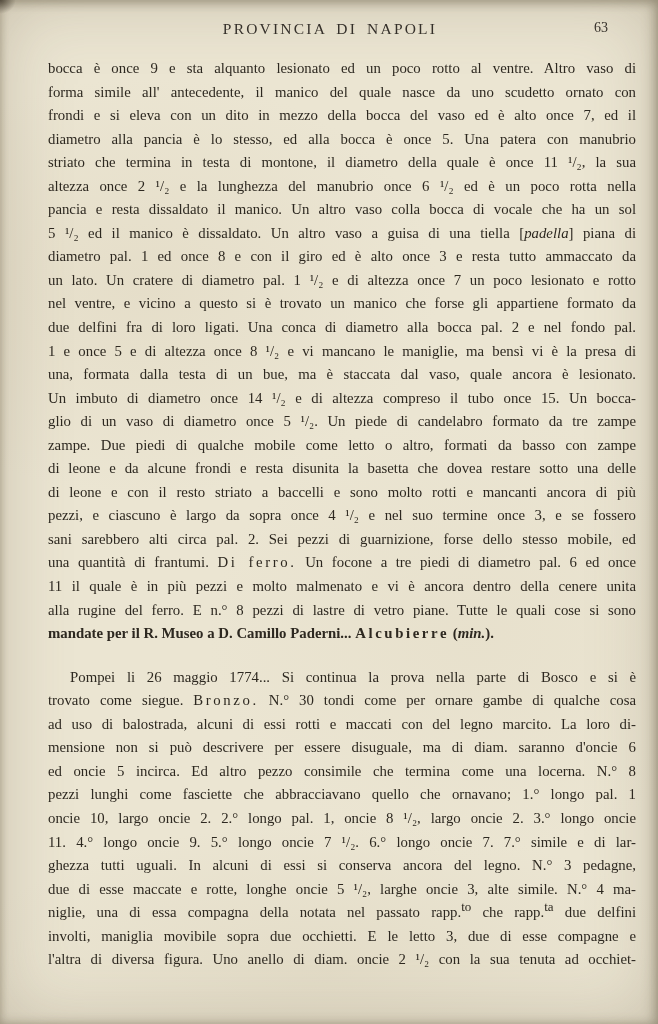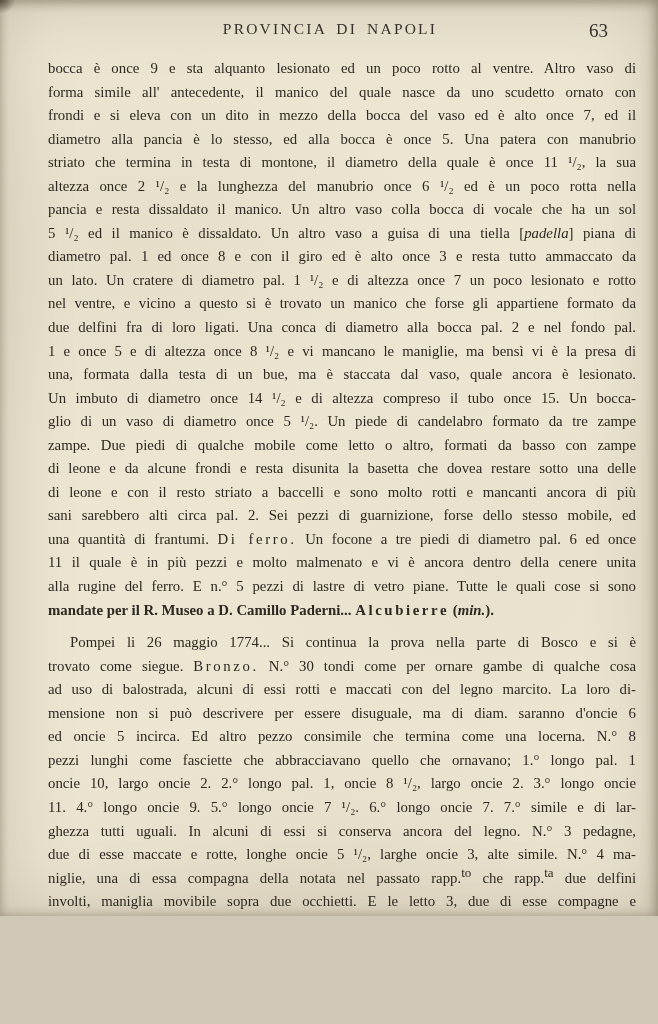--- a/index.html
+++ b/index.html
@@ -3,21 +3,21 @@
 <meta charset="utf-8">
 <style>
   html, body {
     margin: 0;
     padding: 0;
     background: #cfc8b6;
   }
   .page {
     position: relative;
     width: 658px;
-    height: 916px;
+    height: 1024px;
     margin: 0;
     background:
       radial-gradient(ellipse 420px 300px at 22% 28%, rgba(222,213,190,0.45), rgba(222,213,190,0) 70%),
       radial-gradient(ellipse 380px 320px at 72% 62%, rgba(226,218,196,0.40), rgba(226,218,196,0) 70%),
       radial-gradient(ellipse 500px 200px at 50% 95%, rgba(213,204,180,0.35), rgba(213,204,180,0) 75%),
       #ebe5d2;
     box-shadow:
       inset 0 0 70px rgba(110, 98, 74, 0.28),
       inset 0 0 10px rgba(90, 80, 60, 0.22),
       inset -6px 0 12px rgba(100, 90, 68, 0.25),
@@ -44,32 +44,32 @@
     text-align: center;
     font-size: 15.5px;
     letter-spacing: 2.2px;
     word-spacing: 4px;
     color: #35302a;
   }
   .page-number {
     position: absolute;
     top: 0;
     right: 16px;
-    font-size: 19px;
+    font-size: 14px;
     color: #35302a;
   }
   .text-body {
     position: absolute;
     top: 57px;
     left: 48px;
     width: 588px;
     font-size: 14.8px;
   }
   .paragraph + .paragraph {
-    margin-top: 9px;
+    margin-top: 20px;
   }
   .line {
     text-align: justify;
     text-align-last: justify;
     -moz-text-align-last: justify;
     height: 23.55px;
     line-height: 23.55px;
     overflow: hidden;
     white-space: normal;
   }
@@ -114,24 +114,25 @@
         <div class="line"><span>un lato. Un cratere di diametro pal. 1 ¹/₂ e di altezza once 7 un poco lesionato e rotto</span></div>
         <div class="line"><span>nel ventre, e vicino a questo si è trovato un manico che forse gli appartiene formato da</span></div>
         <div class="line"><span>due delfini fra di loro ligati. Una conca di diametro alla bocca pal. 2 e nel fondo pal.</span></div>
         <div class="line"><span>1 e once 5 e di altezza once 8 ¹/₂ e vi mancano le maniglie, ma bensì vi è la presa di</span></div>
         <div class="line"><span>una, formata dalla testa di un bue, ma è staccata dal vaso, quale ancora è lesionato.</span></div>
         <div class="line"><span>Un imbuto di diametro once 14 ¹/₂ e di altezza compreso il tubo once 15. Un bocca-</span></div>
         <div class="line"><span>glio di un vaso di diametro once 5 ¹/₂. Un piede di candelabro formato da tre zampe</span></div>
         <div class="line"><span>zampe. Due piedi di qualche mobile come letto o altro, formati da basso con zampe</span></div>
         <div class="line"><span>di leone e da alcune frondi e resta disunita la basetta che dovea restare sotto una delle</span></div>
         <div class="line"><span>di leone e con il resto striato a baccelli e sono molto rotti e mancanti ancora di più</span></div>
+        <div class="line"><span>pezzi, e ciascuno è largo da sopra once 4 ¹/₂ e nel suo termine once 3, e se fossero</span></div>
         <div class="line"><span>sani sarebbero alti circa pal. 2. Sei pezzi di guarnizione, forse dello stesso mobile, ed</span></div>
         <div class="line"><span>una quantità di frantumi. </span><span class="sp">Di ferro.</span><span> Un focone a tre piedi di diametro pal. 6 ed once</span></div>
         <div class="line"><span>11 il quale è in più pezzi e molto malmenato e vi è ancora dentro della cenere unita</span></div>
-        <div class="line"><span>alla rugine del ferro. E n.° 5 pezzi di lastre di vetro piane. Tutte le quali cose si sono</span></div>
+        <div class="line"><span>alla rugine del ferro. E n.° 8 pezzi di lastre di vetro piane. Tutte le quali cose si sono</span></div>
         <div class="line endline"><span>mandate per il R. Museo a D. Camillo Paderni... </span><span class="sp">Alcubierre</span><span> (</span><span class="i">min.</span><span>).</span></div>
       </div>
       <div class="paragraph indent">
         <div class="line"><span>Pompei li 26 maggio 1774... Si continua la prova nella parte di Bosco e si è</span></div>
         <div class="line"><span>trovato come siegue. </span><span class="sp">Bronzo.</span><span> N.° 30 tondi come per ornare gambe di qualche cosa</span></div>
         <div class="line"><span>ad uso di balostrada, alcuni di essi rotti e maccati con del legno marcito. La loro di-</span></div>
         <div class="line"><span>mensione non si può descrivere per essere disuguale, ma di diam. saranno d'oncie 6</span></div>
         <div class="line"><span>ed oncie 5 incirca. Ed altro pezzo consimile che termina come una locerna. N.° 8</span></div>
         <div class="line"><span>pezzi lunghi come fasciette che abbracciavano quello che ornavano; 1.° longo pal. 1</span></div>
         <div class="line"><span>oncie 10, largo oncie 2. 2.° longo pal. 1, oncie 8 ¹/₂, largo oncie 2. 3.° longo oncie</span></div>

